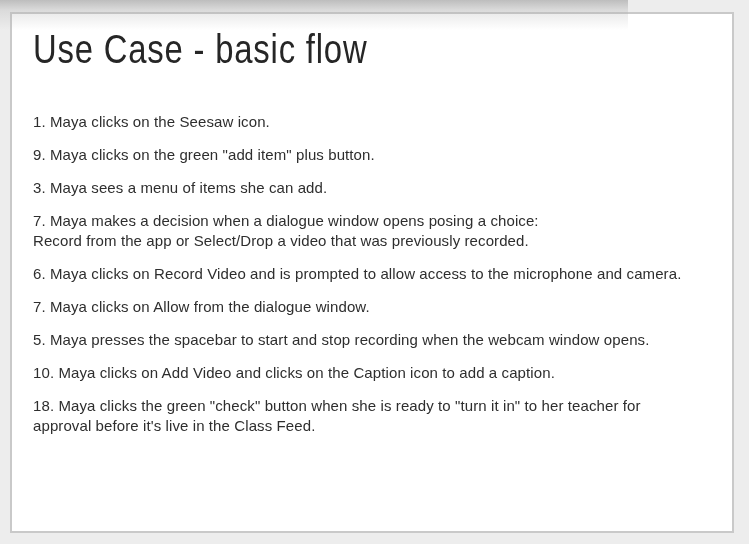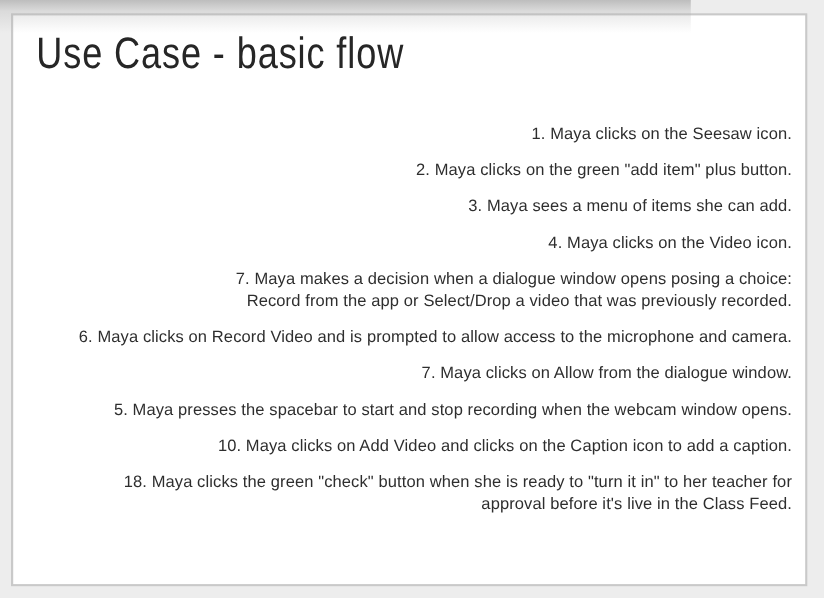--- a/index.html
+++ b/index.html
@@ -45,21 +45,20 @@
     line-height: 46px;
     font-weight: 200;
     color: #262626;
     letter-spacing: 1px;
     transform: scaleX(0.82);
     transform-origin: left top;
     white-space: nowrap;
   }
   .steps {
     margin: 40px 12px 0 21px;
-    text-align: right;
   }
   .steps p {
     margin: 0 0 13px 0;
     font-size: 15px;
     line-height: 20px;
     color: #2e2e2e;
     letter-spacing: 0.1px;
     white-space: pre-line; 
   }
 </style>
@@ -67,23 +66,22 @@
 <body>
 
 <div class="page">
   <div class="top-gradient"></div>
 
   <div class="slide">
     <h1 class="slide-title">Use Case - basic flow</h1>
 
     <div class="steps">
       <p>1. Maya clicks on the Seesaw icon.</p>
-      <p>2. Maya clicks on the green "add item" plus button.</p>
+      <p>9. Maya clicks on the green "add item" plus button.</p>
       <p>3. Maya sees a menu of items she can add.</p>
-      <p>4. Maya clicks on the Video icon.</p>
       <p>7. Maya makes a decision when a dialogue window opens posing a choice:
 Record from the app or Select/Drop a video that was previously recorded.</p>
       <p>6. Maya clicks on Record Video and is prompted to allow access to the microphone and camera.</p>
       <p>7. Maya clicks on Allow from the dialogue window.</p>
       <p>5. Maya presses the spacebar to start and stop recording when the webcam window opens.</p>
       <p>10. Maya clicks on Add Video and clicks on the Caption icon to add a caption.</p>
       <p>18. Maya clicks the green "check" button when she is ready to "turn it in" to her teacher for
 approval before it's live in the Class Feed.</p>
     </div>
   </div>

